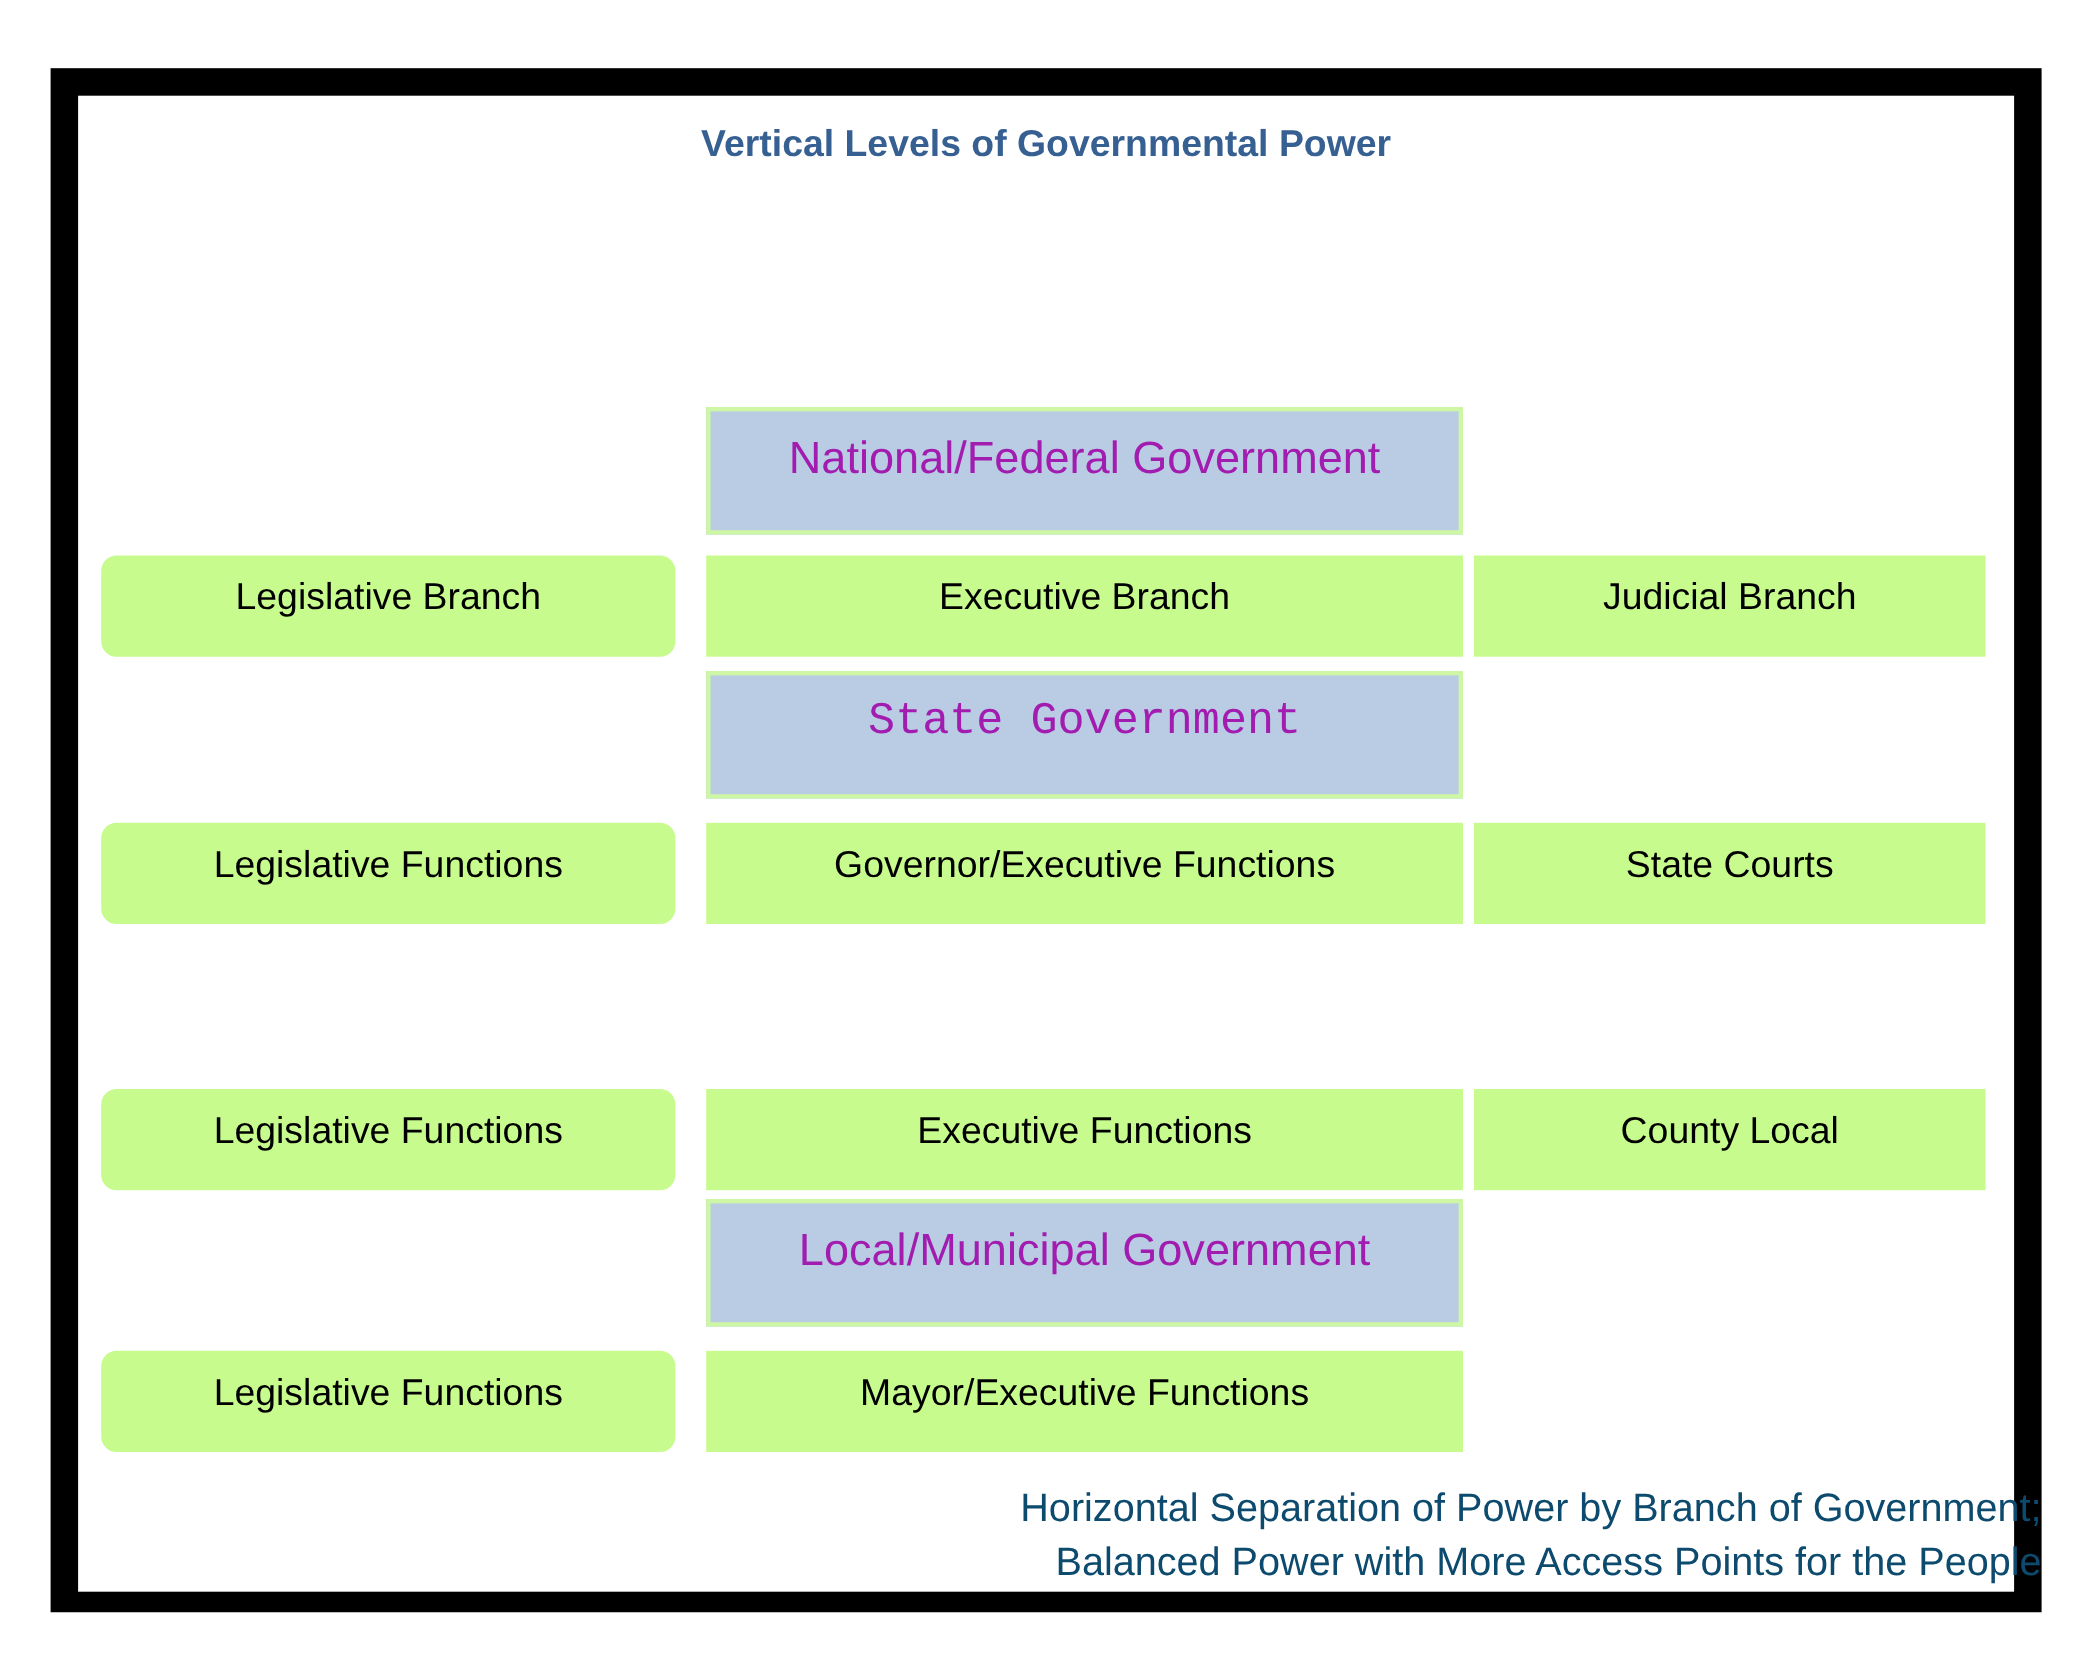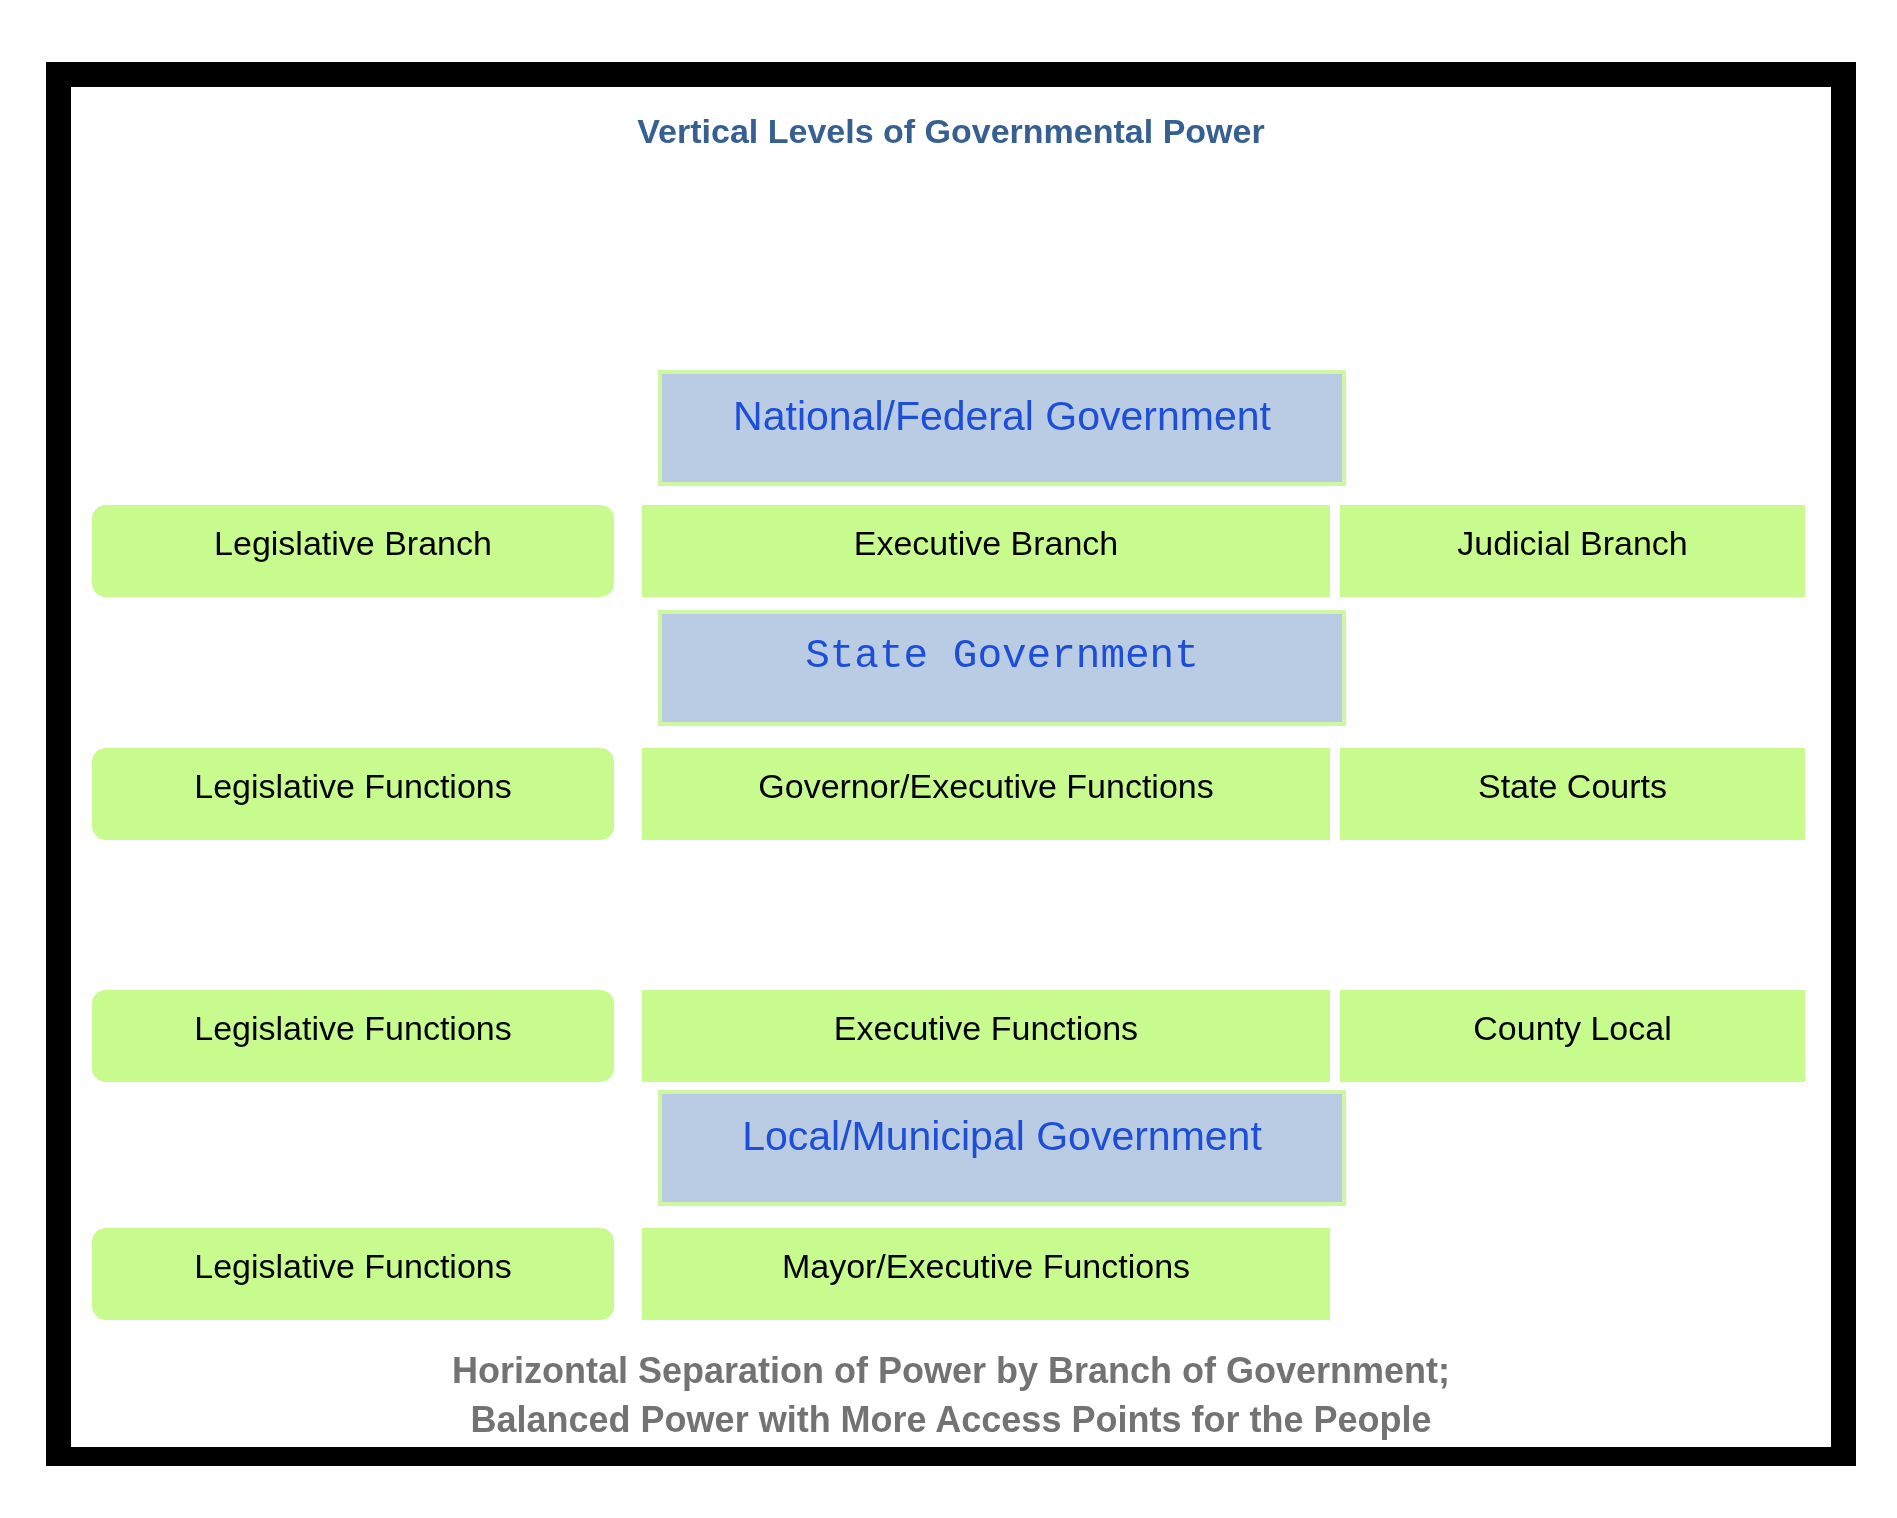--- a/index.html
+++ b/index.html
@@ -59,22 +59,21 @@
     width: 688px;
     height: 116px;
     box-sizing: border-box;
     border: 4px solid #cdf6a5;
     background: #b9cce4;
     display: flex;
     align-items: center;
     justify-content: center;
     padding-bottom: 24px;
     font-size: 41px;
-    color: #1d4ed8;
-    margin-left: 16px;
+    color: #a21caf;
   }
   .level-0 { top: 370px; }
   .level-1 { top: 610px; font-family: Liberation Mono, monospace; }
   .level-2 { top: 852px; }
   .level-3 { top: 1090px; }
   .cell {
     position: absolute;
     height: 92px;
     background: #c7fb8e;
     display: flex;
@@ -90,24 +89,24 @@
   .cell-right { left: 1340px; width: 465px; }
   .row-0 { top: 505px; }
   .row-1 { top: 748px; }
   .row-2 { top: 990px; }
   .row-3 { top: 1228px; }
   .caption {
     position: absolute;
     left: 46px;
     top: 1346px;
     width: 1810px;
-    text-align: center;
+    text-align: right;
     font-size: 36px;
-    font-weight: bold;
-    color: #737373;
+    font-weight: normal;
+    color: #0c4a6e;
     line-height: 49px;
   }
 </style>
 </head>
 <body>
 
 <div class="page">
   <div class="frame"></div>
 
   <div class="subtitle">Vertical Levels of Governmental Power</div>

